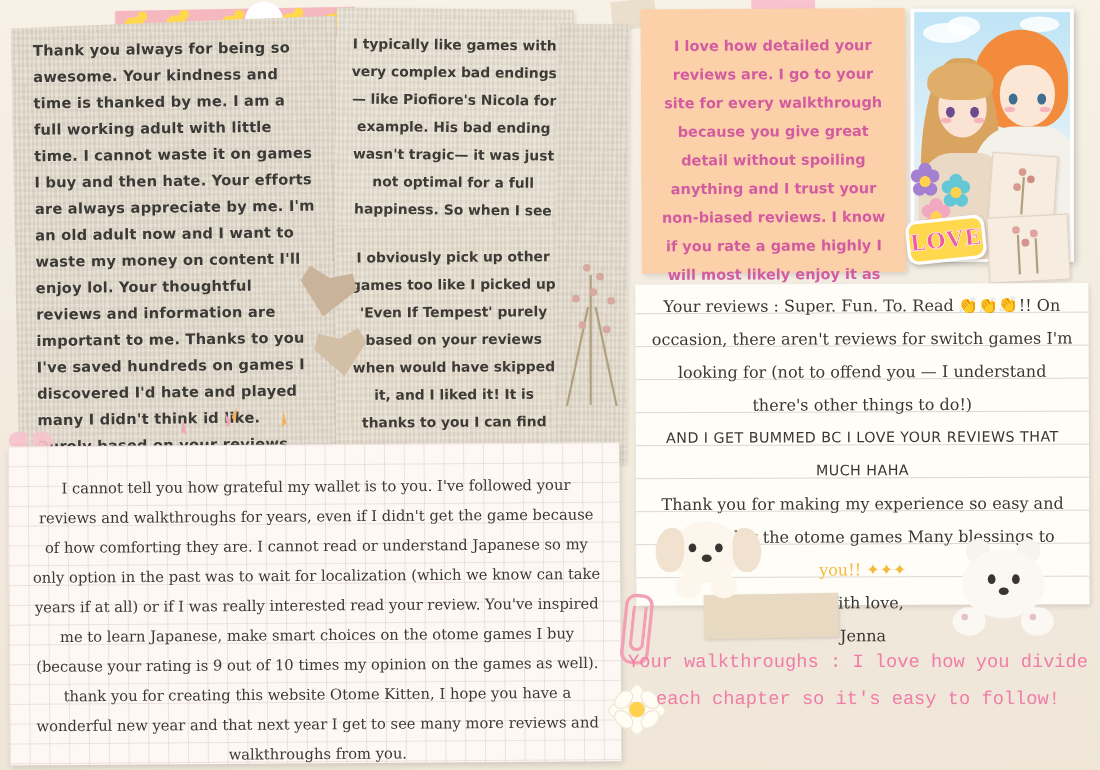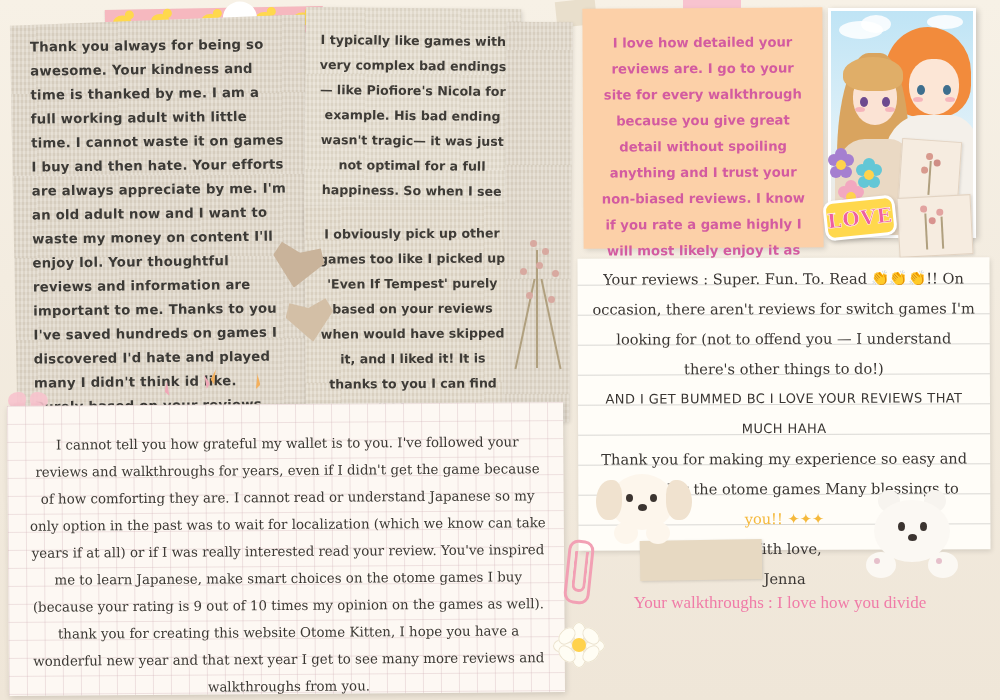--- a/index.html
+++ b/index.html
@@ -246,21 +246,21 @@
     color: #3b3833;
     text-align: center;
   }
 
   
   #walkthrough-line {
     left: 560px; top: 586px;
     width: 440px; height: 82px;
   }
   #walkthrough-line .txt {
-    font-family: Liberation Serif, serif;
+    font-family: Liberation Mono, monospace;
     font-size: 17px;
     line-height: 34px;
     color: #f07ca8;
     text-align: center;
   }
   .washi-top {
     position: absolute;
     left: 105px; top: 8px;
     width: 218px; height: 26px;
     background: #f6b8bf;
@@ -502,15 +502,16 @@
     <div class="p" style="right:0;top:14px;transform:rotate(90deg);"></div>
     <div class="p" style="left:4px;top:4px;transform:rotate(45deg);"></div>
     <div class="p" style="right:4px;top:4px;transform:rotate(-45deg);"></div>
     <div class="p" style="left:4px;bottom:4px;transform:rotate(-45deg);"></div>
     <div class="p" style="right:4px;bottom:4px;transform:rotate(45deg);"></div>
     <div class="c"></div>
   </div>
 
   <div id="walkthrough-line" class="piece">
     <div class="txt">Your walkthroughs : I love how you divide</div>
+    <div class="txt">each chapter so it's easy to follow!</div>
   </div>
 
 </div>
 
 </body></html>

